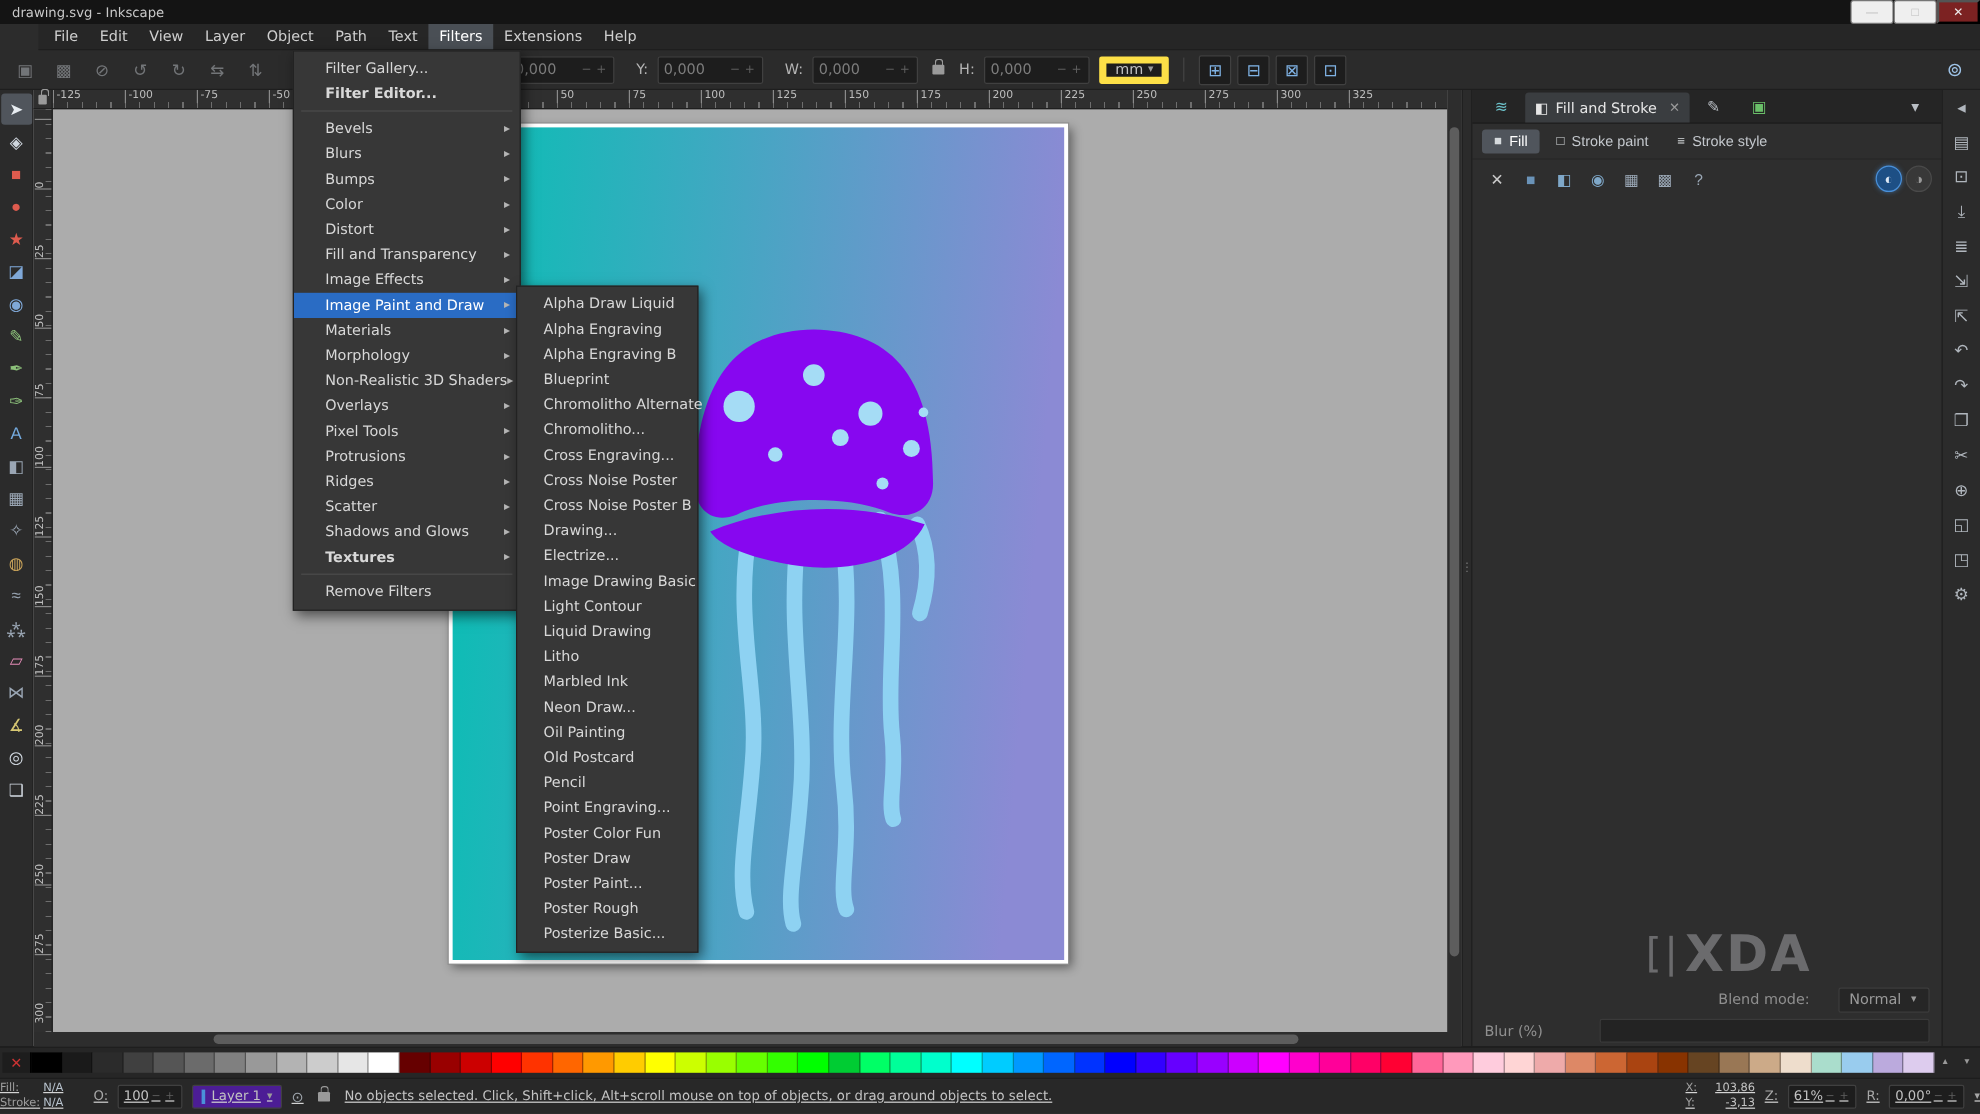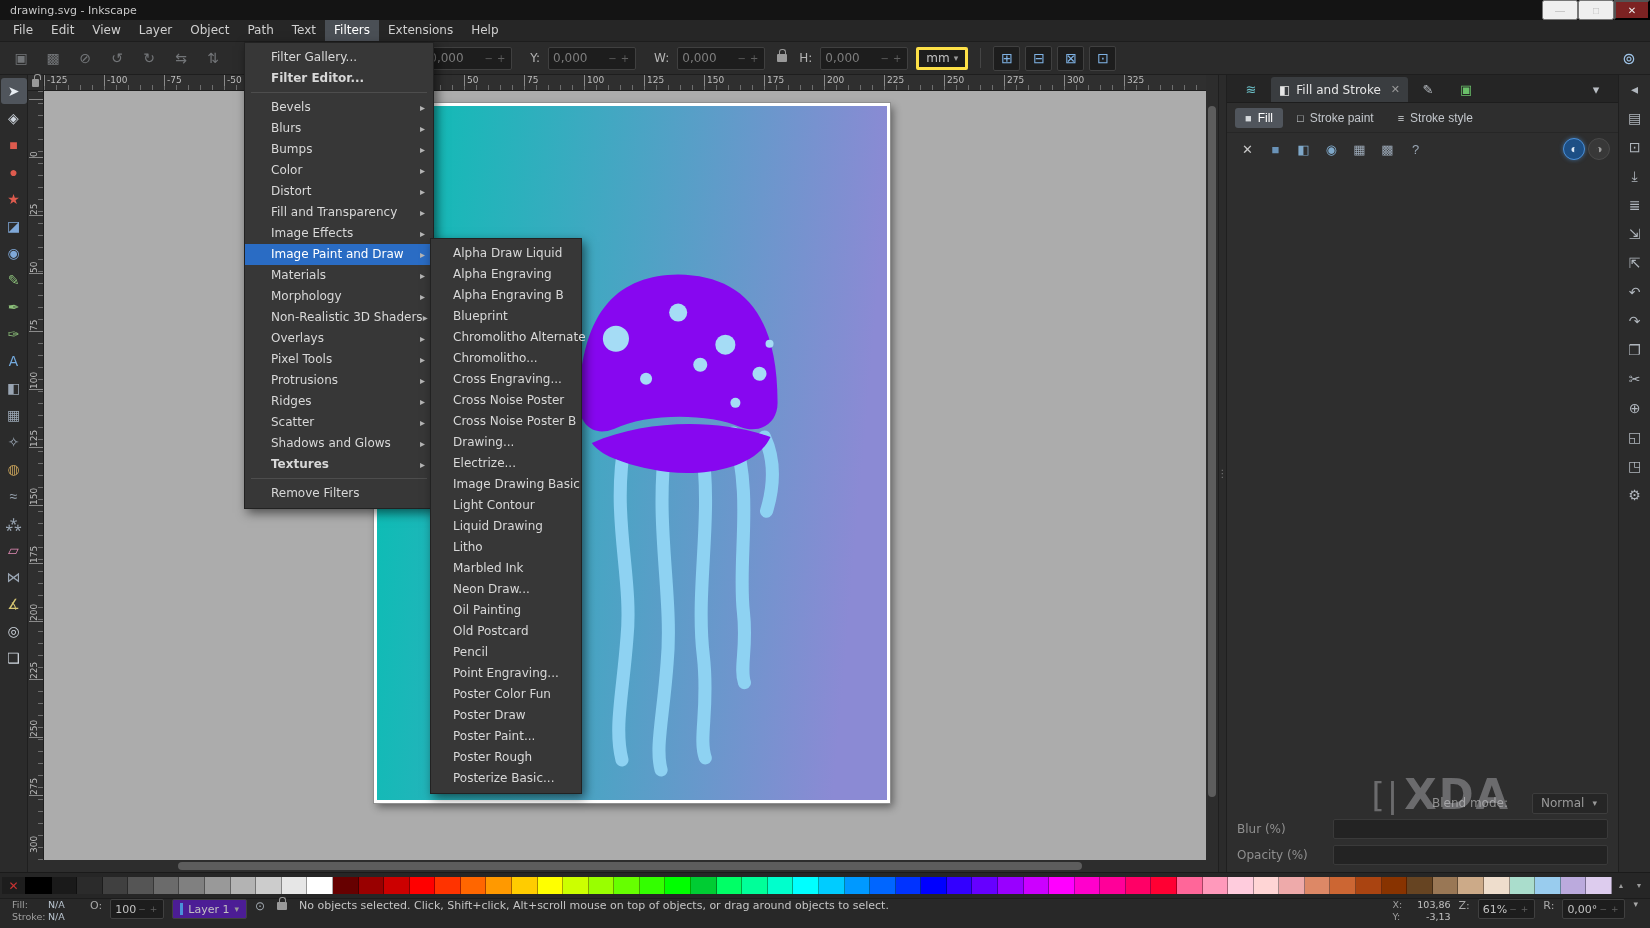--- a/index.html
+++ b/index.html
@@ -7,33 +7,33 @@
     font-family:"DejaVu Sans","Liberation Sans",sans-serif; font-size:12px; color:#d4d4d4; }
   .app { position:relative; width:1650px; height:928px; display:flex; flex-direction:column; background:#2c2c2c; }
 
   
   .titlebar { height:20px; background:#141414; display:flex; align-items:center; padding-left:10px; font-size:11px; color:#c9c9c9; flex:0 0 auto; }
   .titlebar .spacer { flex:1; }
   .win-btn { width:36px; height:20px; display:flex; align-items:center; justify-content:center; font-size:10px; color:#bdbdbd; cursor:default; }
   .win-btn.close { background:#7c2222; color:#eee; }
 
   
-  .menubar { height:22px; background:#262626; display:flex; align-items:flex-start; padding-left:4px; flex:0 0 auto; border-bottom:1px solid #1d1d1d; }
+  .menubar { height:22px; background:#262626; display:flex; align-items:flex-start; padding-left:4px; flex:0 0 auto; border-bottom:1px solid #1d1d1d;margin-left:32px; }
   .mb-item { padding:0 9px; line-height:21px; color:#cfcfcf; }
   .mb-item.active { background:#4a4f55; color:#ffffff; }
 
   
   .toolbar { height:33px; background:#2b2b2b; border-bottom:1px solid #1e1e1e; display:flex; align-items:center; padding:0 8px; gap:8px; flex:0 0 auto; }
   .tb-icons { display:flex; gap:6px; opacity:.5; }
   .tb-icon { width:26px; height:24px; display:flex; align-items:center; justify-content:center; color:#b9bec4; font-size:14px; background:transparent; border:none; }
   .fld-label { color:#b5b5b5; margin-left:10px; }
   .entry { display:flex; align-items:center; background:#1d1d1d; border:1px solid #404040; border-radius:2px; height:23px; padding:0 4px; width:88px; }
   .entry .entry-val { flex:1; color:#7d7d7d; }
   .entry .spin { color:#5f5f5f; font-size:10px; padding:0 2px; }
-  .unit-box { display:flex; align-items:center; gap:4px; background:#1d1d1d; border:3px solid #fde047; border-radius:2px; height:23px; padding:0 7px; color:#c2c2c2; }
+  .unit-box { display:flex; align-items:center; gap:4px; background:#1d1d1d; border:6px solid #fde047; border-radius:2px; height:23px; padding:0 7px; color:#c2c2c2; }
   .tb-sep { width:1px; height:20px; background:#454545; margin:0 4px; }
   .affect-btn { width:27px; height:25px; background:#1d1d1d; border:1px solid #404040; border-radius:2px; display:flex; align-items:center; justify-content:center; color:#7fb2e4; font-size:14px; }
   .snap-btn { margin-left:auto; width:26px; height:24px; border:none; background:transparent; color:#9fc4e8; font-size:16px; }
   .padlock { position:relative; width:10px; height:8px; background:#9a9a9a; border-radius:1px; display:inline-block; margin:0 4px; }
   .padlock::before { content:""; position:absolute; top:-5px; left:2px; width:5px; height:5px; border:1.5px solid #9a9a9a; border-bottom:none; border-radius:3px 3px 0 0; }
 
   
   .main { flex:1; display:flex; min-height:0; }
 
   
@@ -95,21 +95,21 @@
   .cmdbar { width:32px; background:#2b2b2b; border-left:1px solid #1f1f1f; display:flex; flex-direction:column; align-items:center; padding-top:4px; gap:9px; overflow:hidden; }
   .cmd-btn { width:24px; height:20px; border:none; background:transparent; color:#b0b6bd; font-size:14px; display:flex; align-items:center; justify-content:center; }
 
   
   .palette { height:26px; background:#262626; border-top:1px solid #1a1a1a; display:flex; align-items:center; padding:0 2px; flex:0 0 auto; }
   .none-swatch { width:24px; height:17px; display:flex; align-items:center; justify-content:center; color:#cc3333; font-weight:bold; font-size:12px; background:#1d1d1d; border-right:1px solid #000; }
   .swatch { flex:1; height:17px; border-right:1px solid rgba(0,0,0,.35); }
   .pal-btn { width:18px; height:20px; background:transparent; border:none; color:#9a9a9a; font-size:7px; }
 
   
-  .statusbar { height:30px; background:#282828; border-top:1px solid #1c1c1c; display:flex; align-items:flex-start; gap:8px; padding:0 12px; flex:0 0 auto; }
+  .statusbar { height:30px; background:#282828; border-top:1px solid #1c1c1c; display:flex; align-items:center; gap:8px; padding:0 0; flex:0 0 auto;text-decoration:underline; }
   .fs-ind { display:grid; grid-template-columns:36px 34px; font-size:9.5px; line-height:1.3; color:#9f9f9f; }
   .fs-ind .val { color:#b9c4cf; }
   .mini-label { color:#a8a8a8; font-size:11px; }
   .mini-entry { display:flex; align-items:center; background:#1d1d1d; border:1px solid #404040; border-radius:2px; height:20px; padding:0 4px; color:#c2c2c2; font-size:11px; }
   .mini-entry .spin { color:#5f5f5f; font-size:9px; padding:0 2px; }
   .layer-box { display:flex; align-items:center; gap:5px; background:#4c1d95; border:1px solid #404040; border-radius:2px; height:20px; padding:0 7px; color:#c2c2c2; font-size:11px; }
   .layer-bar { width:3px; height:12px; background:#4a90d9; }
   .sb-icon { color:#9fa6ad; font-size:12px; background:transparent; border:none; }
   .status-msg { flex:1; color:#c4c4c4; font-size:11px; white-space:nowrap; overflow:hidden; text-overflow:ellipsis; }
   .xy-ind { display:grid; grid-template-columns:14px 44px; font-size:9.5px; line-height:1.3; color:#9f9f9f; text-align:left; }
@@ -456,24 +456,20 @@
 
       <div class="dock-row right">
         <span class="row-label">Blend mode:</span>
         <div class="select-box">
           <span>Normal</span>
           <span style="font-size:9px">▾</span>
         </div>
       </div>
       <div class="dock-row">
         <span class="row-label" style="width:72px">Blur (%)</span>
-        <div class="dim-entry"></div>
-      </div>
-      <div class="dock-row" style="margin-bottom:4px">
-        <span class="row-label" style="width:72px">Opacity (%)</span>
         <div class="dim-entry"></div>
       </div>
     </div>
 
     <div class="cmdbar">
       <button class="cmd-btn" title="collapse-dock-icon">
           <span>◂</span>
         </button>
         <button class="cmd-btn" title="document-new-button">
           <span>▤</span>

